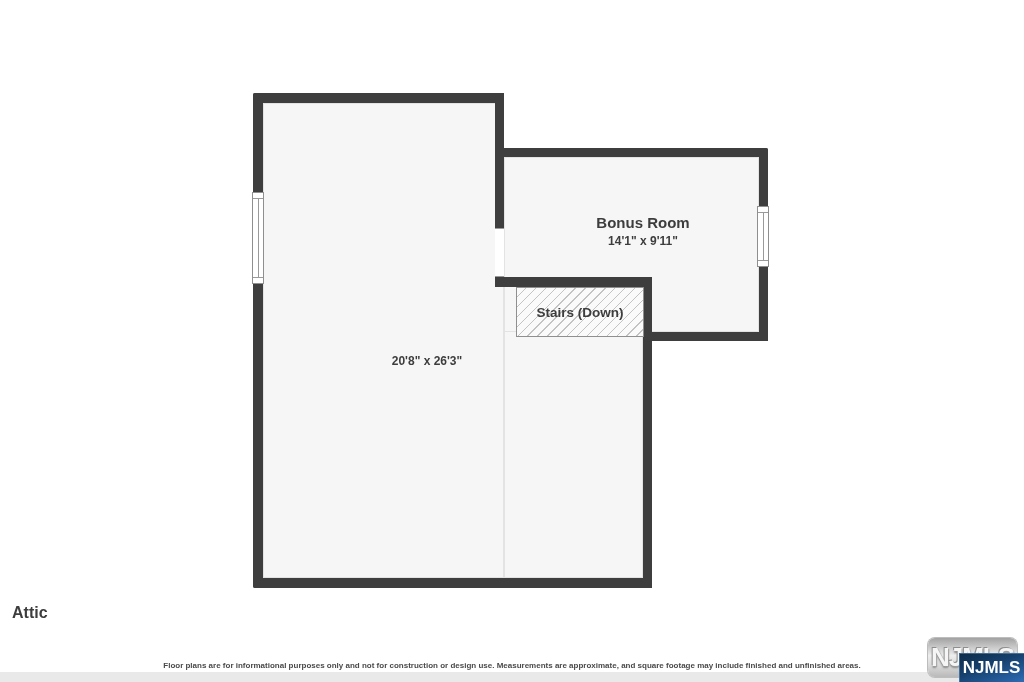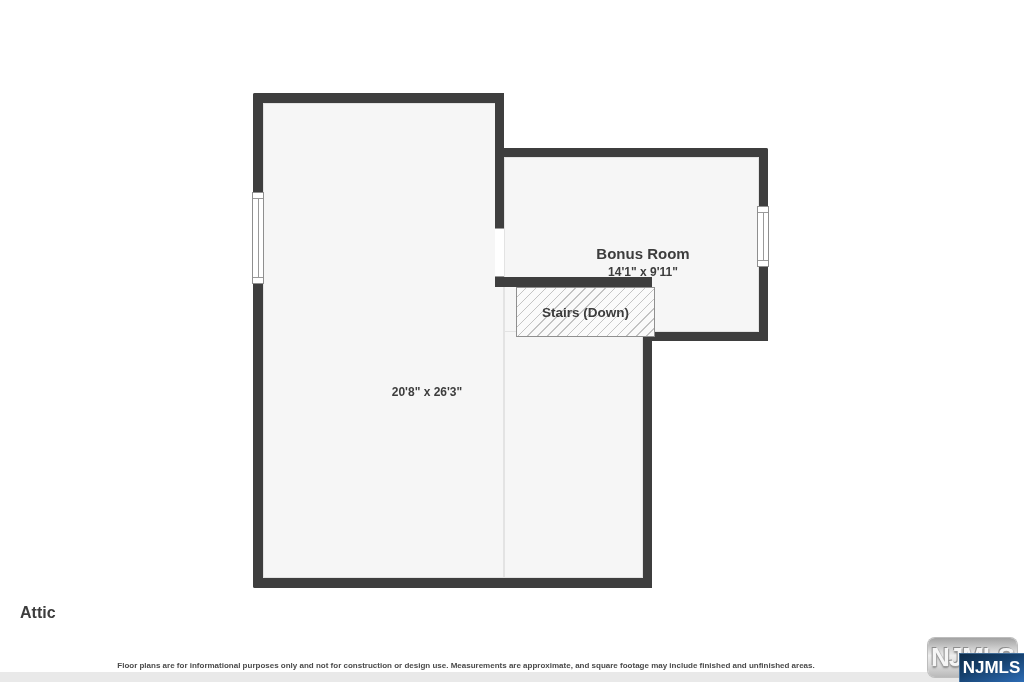--- a/index.html
+++ b/index.html
@@ -65,53 +65,53 @@
     height: 1px;
     background: #9a9a9a;
   }
   .window .sill-top { top: 5px; }
   .window .sill-bottom { bottom: 5px; }
   #window-attic-left { left: 252px; top: 192px; width: 12px; height: 92px; }
   #window-bonus-right { left: 757px; top: 206px; width: 12px; height: 61px; }
 
   
   #stairs-area {
-    left: 516px; top: 287px; width: 139px; height: 50px;
+    left: 516px; top: 287px; width: 128px; height: 50px;
     box-sizing: border-box;
     border: 1px solid #8f8f8f;
     background: repeating-linear-gradient(135deg, rgba(0,0,0,0) 0px, rgba(0,0,0,0) 6px, #c3c3c3 6px, #c3c3c3 7px), #fafafa;
     display: flex;
     align-items: center;
     justify-content: center;
   }
   #stairs-label {
     font-size: 13.5px;
     font-weight: bold;
     color: #3d3d3d;
     white-space: nowrap;
   }
 
   
-  .room-label-group { text-align: center; color: #3d3d3d; margin-top: 31px; }
+  .room-label-group { text-align: center; color: #3d3d3d; }
   .room-name { font-size: 15px; font-weight: bold; line-height: 18px; }
   .room-dims { font-size: 12px; font-weight: bold; line-height: 16px; margin-top: 1px; }
   #label-bonus { left: 523px; top: 214px; width: 240px; }
   #label-attic { left: 307px; top: 352px; width: 240px; }
 
   
   #floor-title {
-    left: 20px; top: 604px;
+    left: 12px; top: 604px;
     font-size: 16px;
     font-weight: bold;
     color: #3d3d3d;
   }
 
   
   #disclaimer {
-    left: 0; top: 661px; width: 932px;
+    left: 0; top: 661px; width: 1024px;
     text-align: center;
     font-size: 8px;
     font-weight: bold;
     color: #4a4a4a;
   }
   #footer-strip {
     left: 0; top: 672px; width: 1024px; height: 10px;
     background: #e9e9e9;
   }
 

